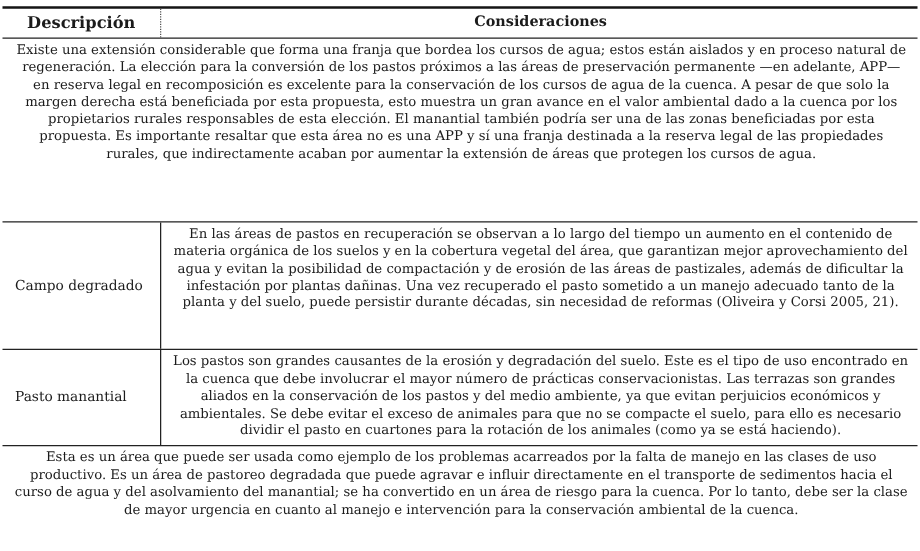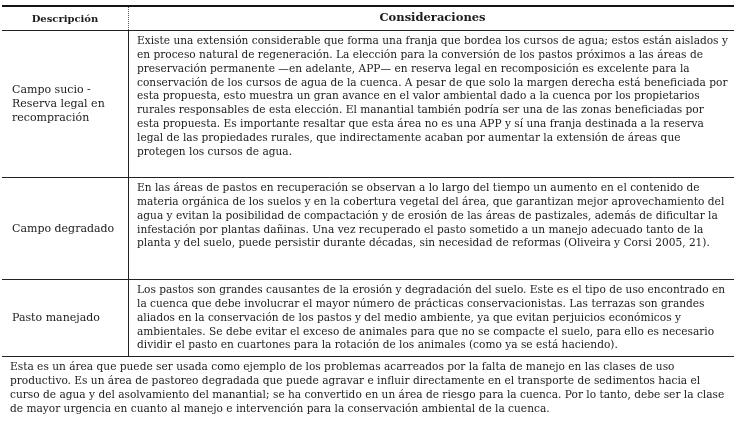--- a/index.html
+++ b/index.html
@@ -24,27 +24,27 @@
     display: flex; align-items: center;
     padding: 4px 6px 4px 10px;
     box-sizing: border-box;
     font-size: 11px; line-height: 14px;
   }
   .txt {
     flex: 1 1 auto;
     padding: 3px 6px 4px 8px;
     box-sizing: border-box;
     font-size: 10.6px; line-height: 13.85px;
-    text-align: left;
+    text-align: center;
   }
   .hdr { min-height: 23px; }
   .hdr .lbl {
     justify-content: center;
     font-weight: bold;
-    font-size: 10px;
+    font-size: 13px;
     border-right: 1px dotted #555;
     padding: 4px;
   }
   .hdr .txt {
     display: flex; align-items: center; justify-content: center;
     font-weight: bold;
     font-size: 11.5px;
   }
   .r1 { min-height: 146px; }
   .r2 { min-height: 101px; }
@@ -56,31 +56,30 @@
 
 <div class="page">
   <div class="tbl">
 
     <div class="row hdr">
       <div class="lbl">Descripción</div>
       <div class="txt">Consideraciones</div>
     </div>
 
     <div class="row r1">
-      <div class="lbl">Campo sucio - Reserva legal en recompración</div>
       <div class="txt">Existe una extensión considerable que forma una franja que bordea los cursos de agua; estos están aislados y en proceso natural de regeneración. La elección para la conversión de los pastos próximos a las áreas de preservación permanente —en adelante, APP— en reserva legal en recomposición es excelente para la conservación de los cursos de agua de la cuenca. A pesar de que solo la margen derecha está beneficiada por esta propuesta, esto muestra un gran avance en el valor ambiental dado a la cuenca por los propietarios rurales responsables de esta elección. El manantial también podría ser una de las zonas beneficiadas por esta propuesta. Es importante resaltar que esta área no es una APP y sí una franja destinada a la reserva legal de las propiedades rurales, que indirectamente acaban por aumentar la extensión de áreas que protegen los cursos de agua.</div>
     </div>
 
     <div class="row r2">
       <div class="lbl">Campo degradado</div>
       <div class="txt">En las áreas de pastos en recuperación se observan a lo largo del tiempo un aumento en el contenido de materia orgánica de los suelos y en la cobertura vegetal del área, que garantizan mejor aprovechamiento del agua y evitan la posibilidad de compactación y de erosión de las áreas de pastizales, además de dificultar la infestación por plantas dañinas. Una vez recuperado el pasto sometido a un manejo adecuado tanto de la planta y del suelo, puede persistir durante décadas, sin necesidad de reformas (Oliveira y Corsi 2005, 21).</div>
     </div>
 
     <div class="row r3">
-      <div class="lbl">Pasto manejado</div>
+      <div class="lbl">Pasto manantial</div>
       <div class="txt">Los pastos son grandes causantes de la erosión y degradación del suelo. Este es el tipo de uso encontrado en la cuenca que debe involucrar el mayor número de prácticas conservacionistas. Las terrazas son grandes aliados en la conservación de los pastos y del medio ambiente, ya que evitan perjuicios económicos y ambientales. Se debe evitar el exceso de animales para que no se compacte el suelo, para ello es necesario dividir el pasto en cuartones para la rotación de los animales (como ya se está haciendo).</div>
     </div>
 
     <div class="row r4">
       <div class="txt">Esta es un área que puede ser usada como ejemplo de los problemas acarreados por la falta de manejo en las clases de uso productivo. Es un área de pastoreo degradada que puede agravar e influir directamente en el transporte de sedimentos hacia el curso de agua y del asolvamiento del manantial; se ha convertido en un área de riesgo para la cuenca. Por lo tanto, debe ser la clase de mayor urgencia en cuanto al manejo e intervención para la conservación ambiental de la cuenca.</div>
     </div>
 
   </div>
 </div>
 

